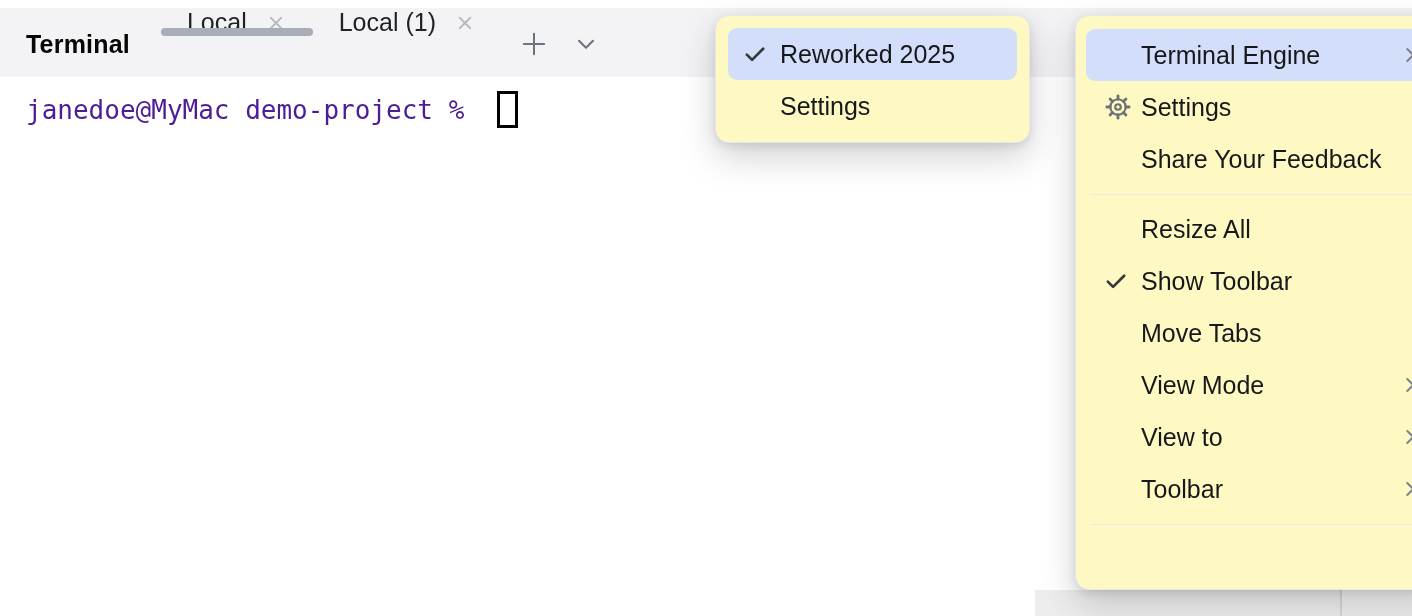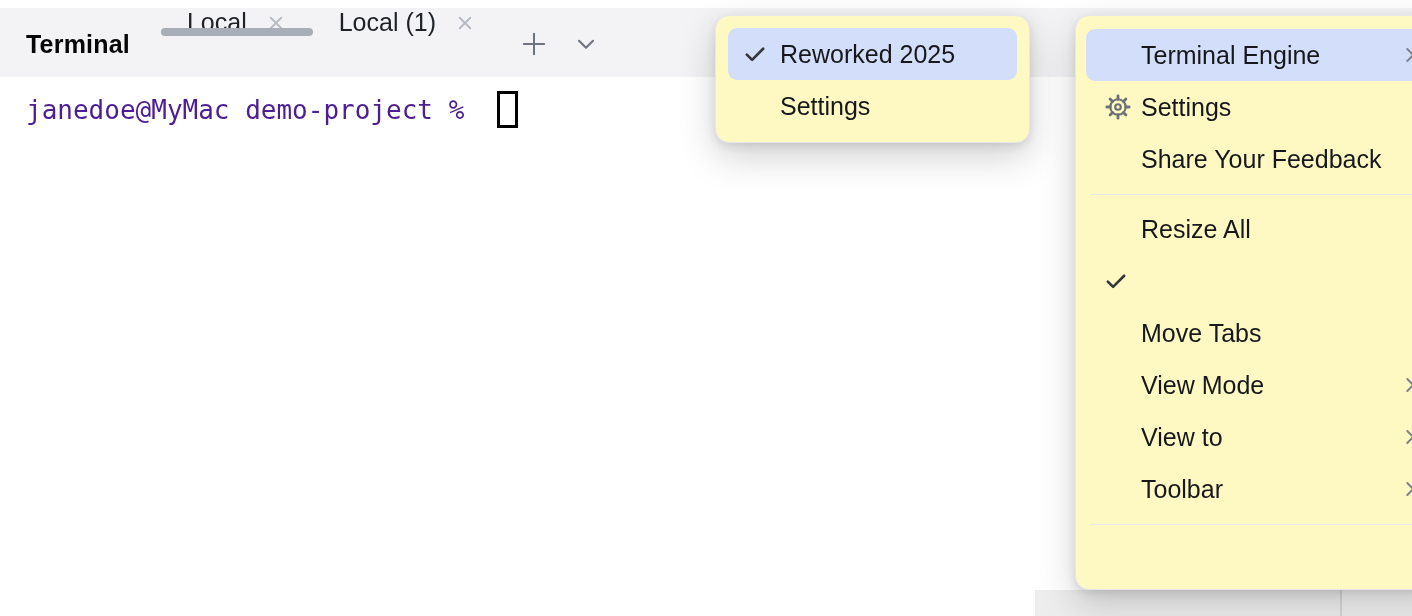--- a/index.html
+++ b/index.html
@@ -213,20 +213,21 @@
     <div class="menu-row">
       <span class="row-label">Resize All</span>
     </div>
 
     <div class="menu-row">
       <span class="row-check">
         <svg width="28" height="28" viewBox="0 0 24 24" fill="none" stroke="#34373c" stroke-width="2.3" stroke-linecap="round" stroke-linejoin="round">
           <polyline points="5,12.5 9.5,17 19,7.5"></polyline>
         </svg>
       </span>
+      <span class="row-label">Show Toolbar</span>
     </div>
 
     <div class="menu-row">
       <span class="row-label">Move Tabs</span>
     </div>
 
     <div class="menu-row">
       <span class="row-label">View Mode</span>
       <span class="row-chevron">
         <svg width="26" height="26" viewBox="0 0 24 24" fill="none" stroke="#7d828c" stroke-width="1.8" stroke-linecap="round" stroke-linejoin="round">

